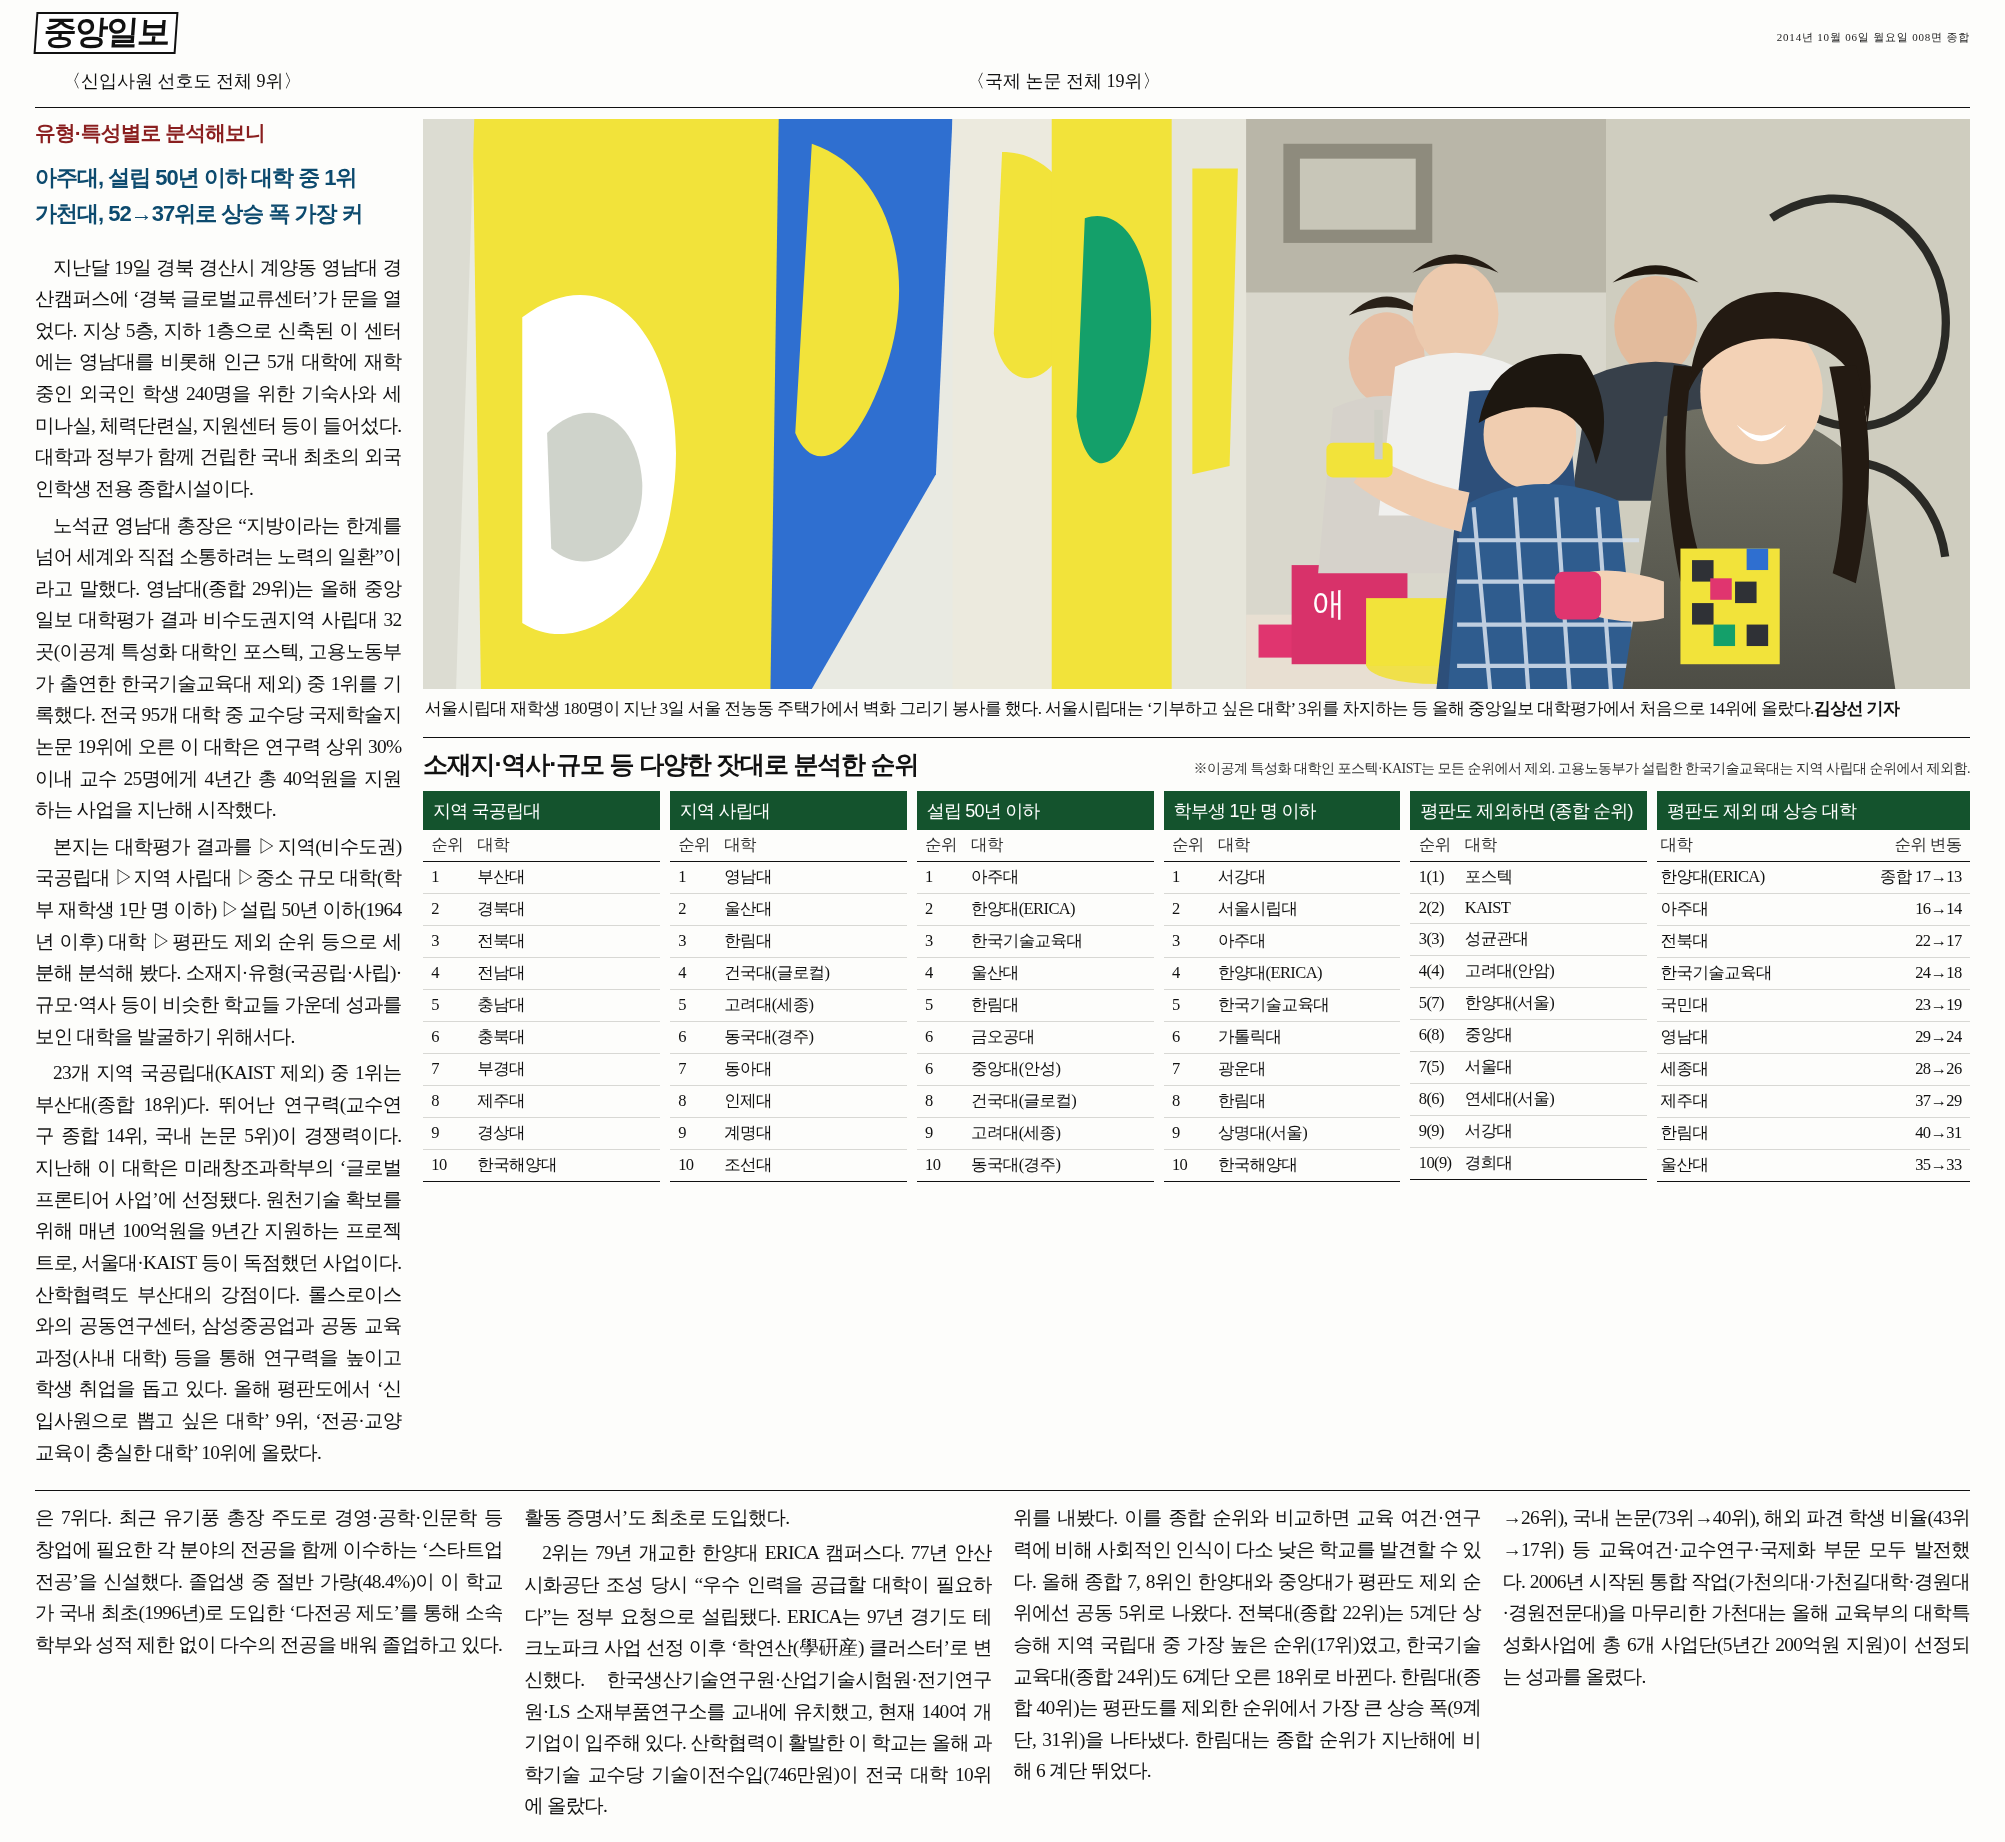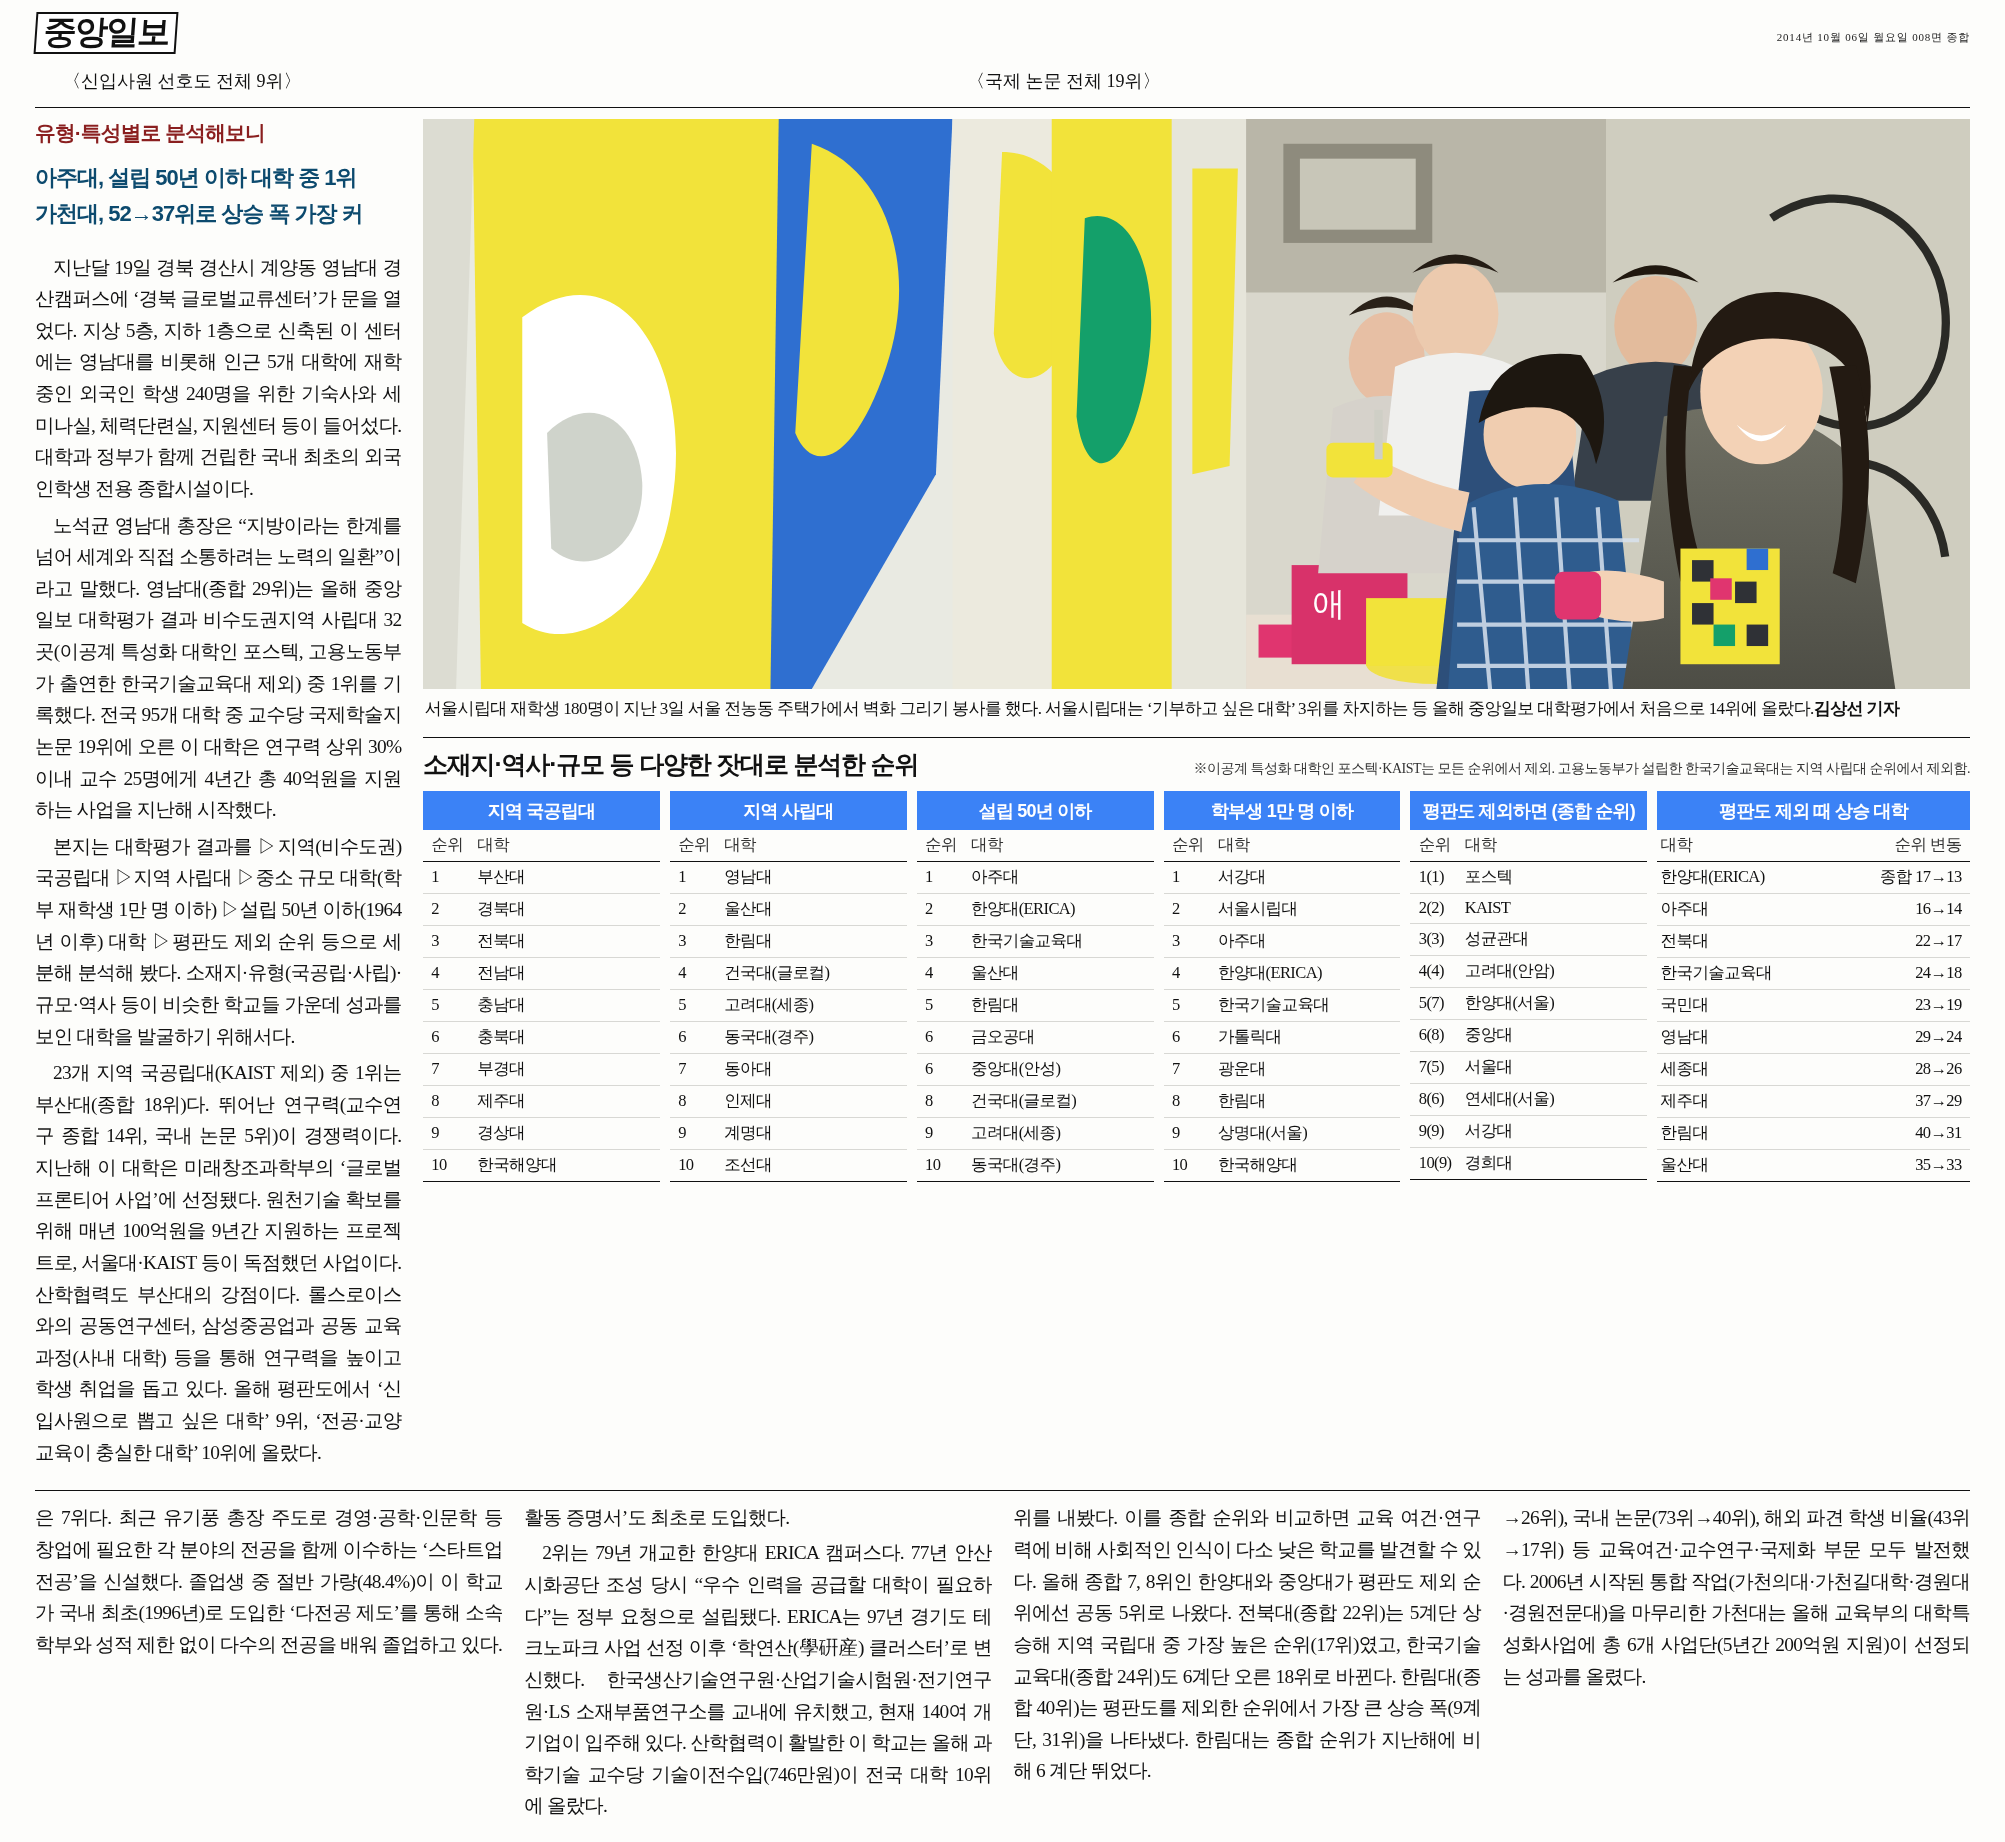--- a/index.html
+++ b/index.html
@@ -104,28 +104,27 @@
     font-weight: bold;
     font-size: 25px;
     letter-spacing: -1.2px;
   }
   .table-note { font-size: 14px; color: #333; letter-spacing: -0.5px; padding-bottom: 3.3px; }
 
   .tables { display: flex; gap: 10px; margin-top: 10px; }
   .tbl { flex: 1; }
   .tbl-6 { flex: 1.32; }
   .tbl-hd {
-    background: #3b82f6;
+    background: #14532d;
     color: #fff;
     font-family: "Liberation Sans", sans-serif;
-    font-weight: bold;
+    font-weight: normal;
     font-size: 18px;
     letter-spacing: -0.8px;
     padding: 7.4px 10px;
-    text-align: center;
   }
   table { width: 100%; border-collapse: collapse; }
   th, td {
     font-size: 16.5px;
     letter-spacing: -0.6px;
     padding: 4.5px 3.3px;
     border-bottom: 0.8px solid #d8d8d4;
     text-align: left;
     color: #111;
   }

